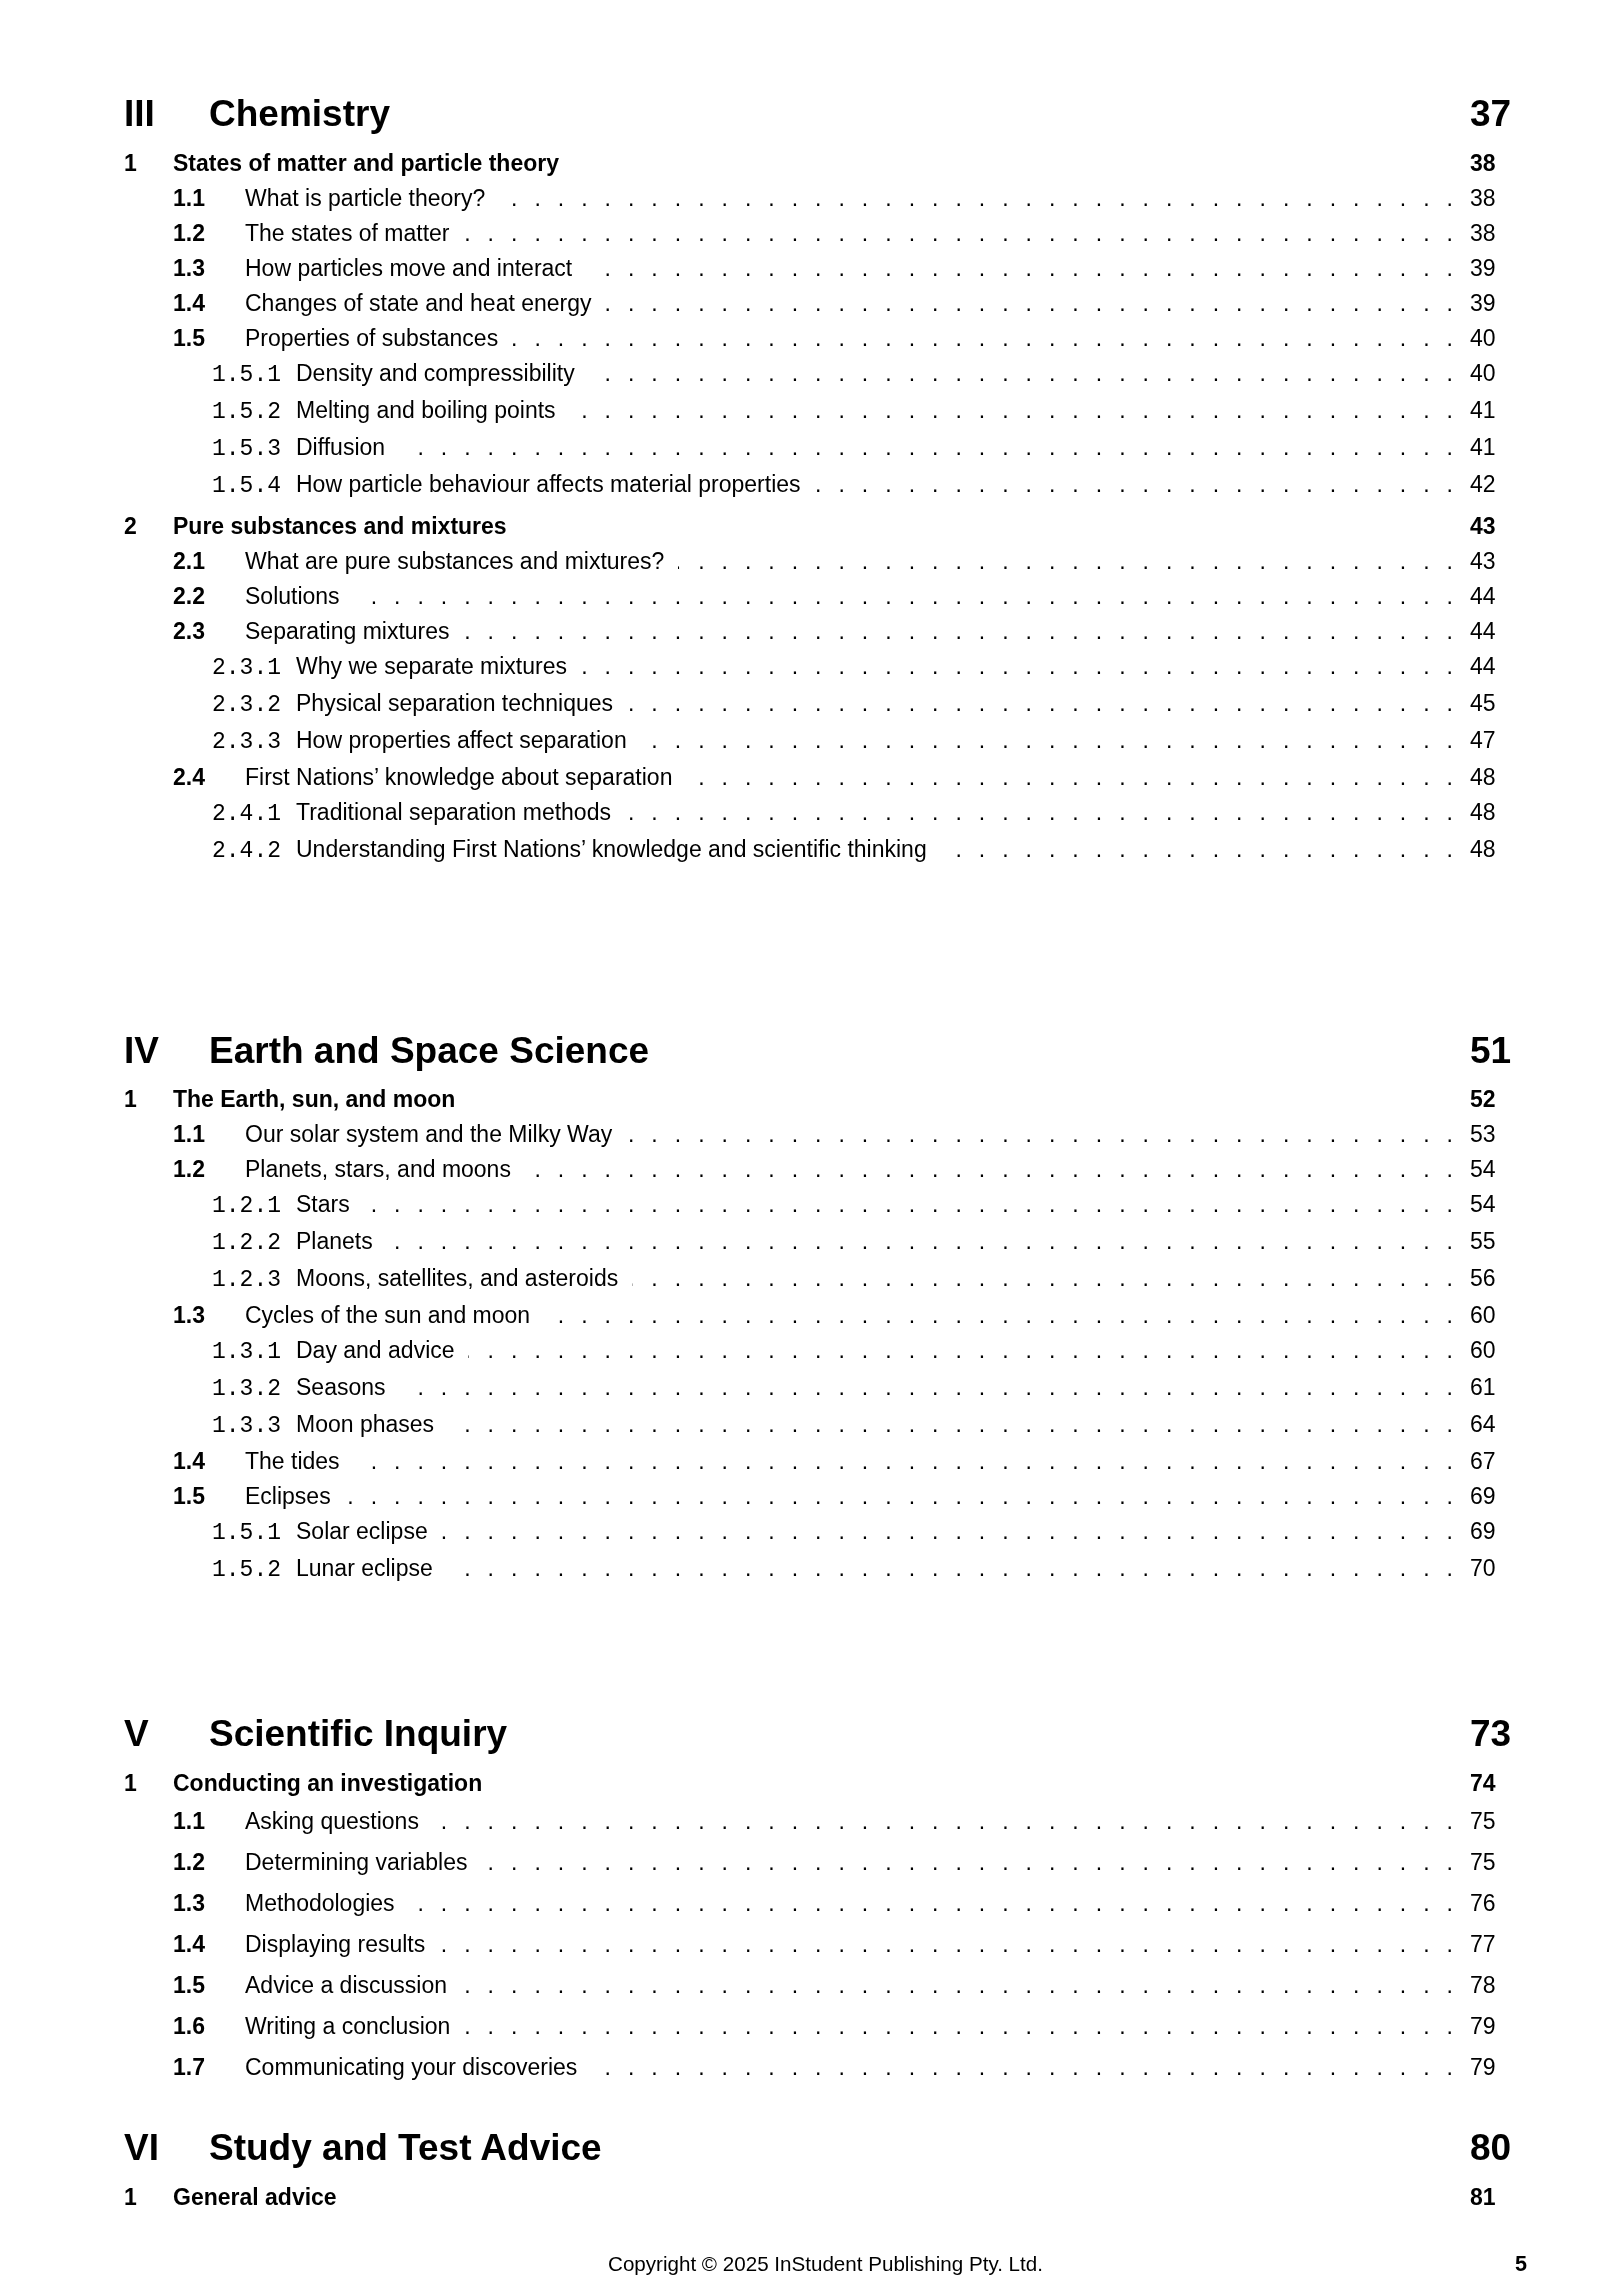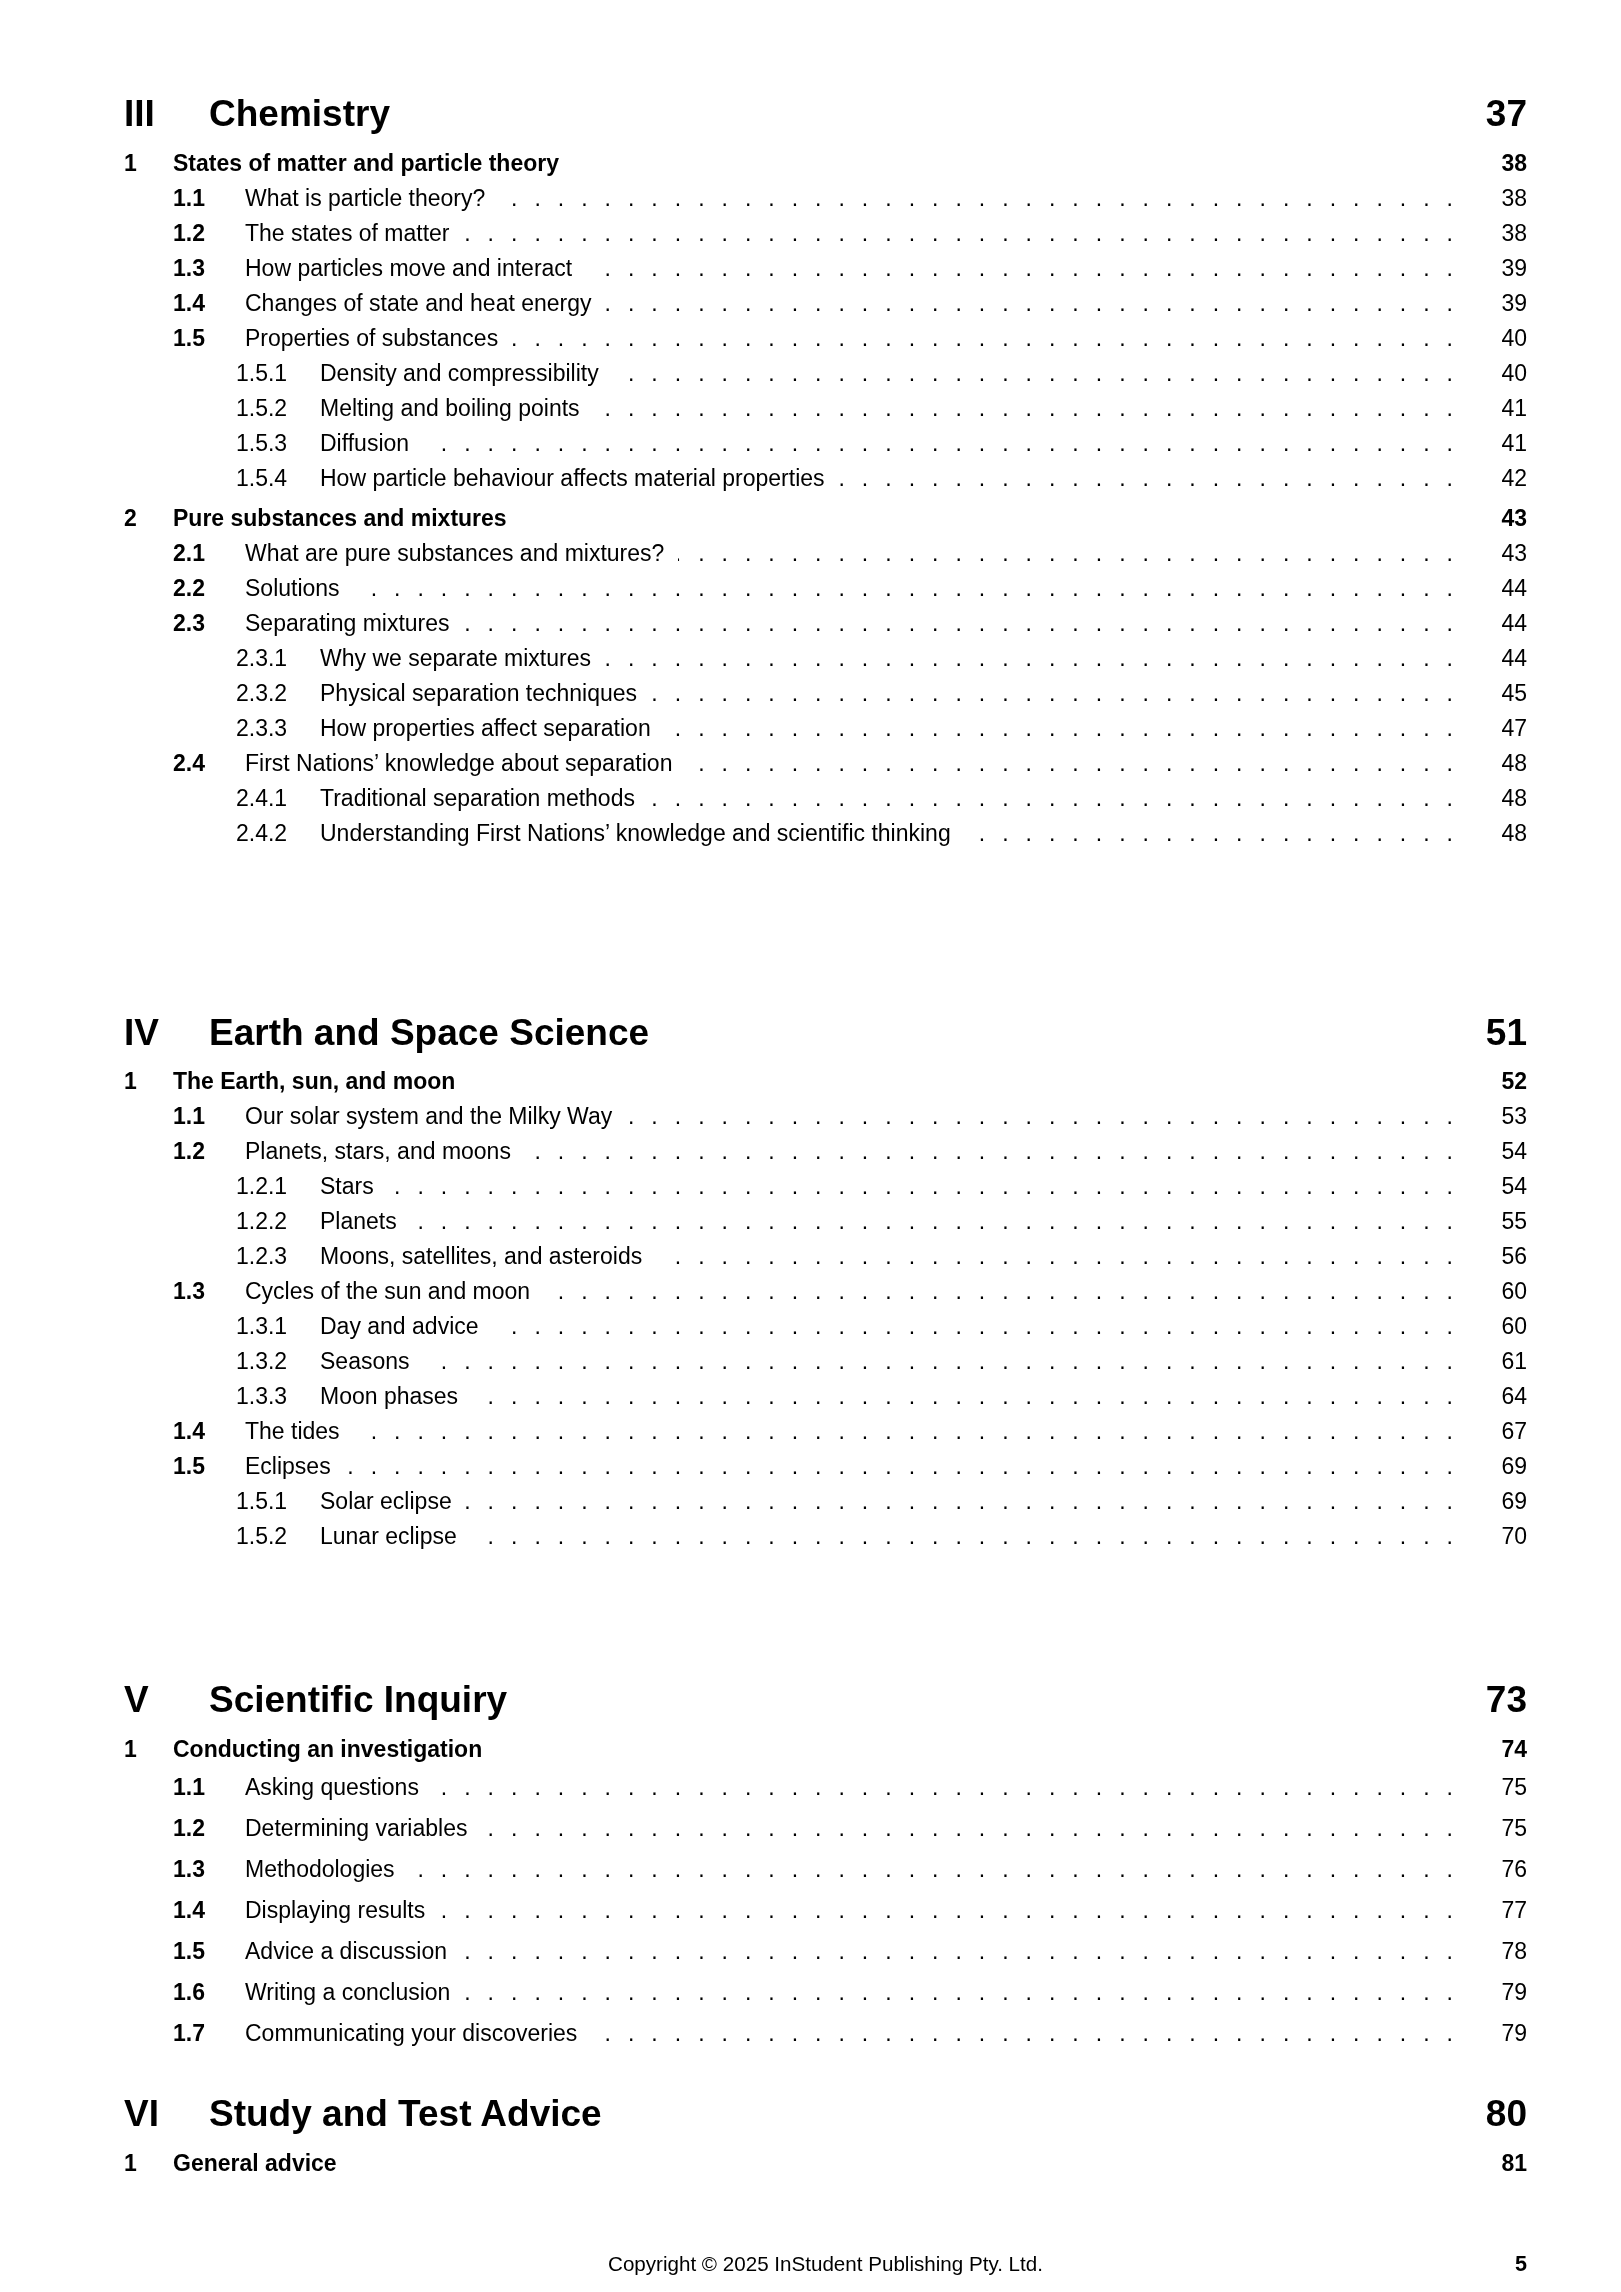--- a/index.html
+++ b/index.html
@@ -43,42 +43,42 @@
     margin-top: 4.9px;
   }
   .level-chapter .num { width: 49px; }
 
   
   .level-section, .level-subsection {
     font-size: 23px;
     line-height: 35px;
   }
   .level-section .num { margin-left: 49px; width: 72px; font-weight: bold; }
-  .level-subsection .num { margin-left: 112px; width: 84px; }
+  .level-subsection .num { margin-left: 88px; width: 84px; font-family: Liberation Mono, monospace; }
 
   
   .part-v .level-section, .part-v .level-subsection { line-height: 41px; }
 
   
   .leader {
     flex: 1 1 0;
     min-width: 0;
     overflow: hidden;
     direction: rtl;
     margin-left: 13.7px;
   }
   .leader::after {
     content: "................................................................................................";
     letter-spacing: 17px;
   }
   .part-entry .leader::after, .level-chapter .leader::after { content: none; }
 
   .page-num {
     width: 57px;
-    text-align: right;
+    text-align: left;
   }
   .level-section .page-num, .level-subsection .page-num { font-weight: normal; }
   .level-chapter .page-num, .part-entry .page-num { font-weight: bold; }
 
   
   .part-iv { margin-top: 159px; }
   .part-v  { margin-top: 123px; }
   .part-vi { margin-top: 37px; }
 
   .footer {

